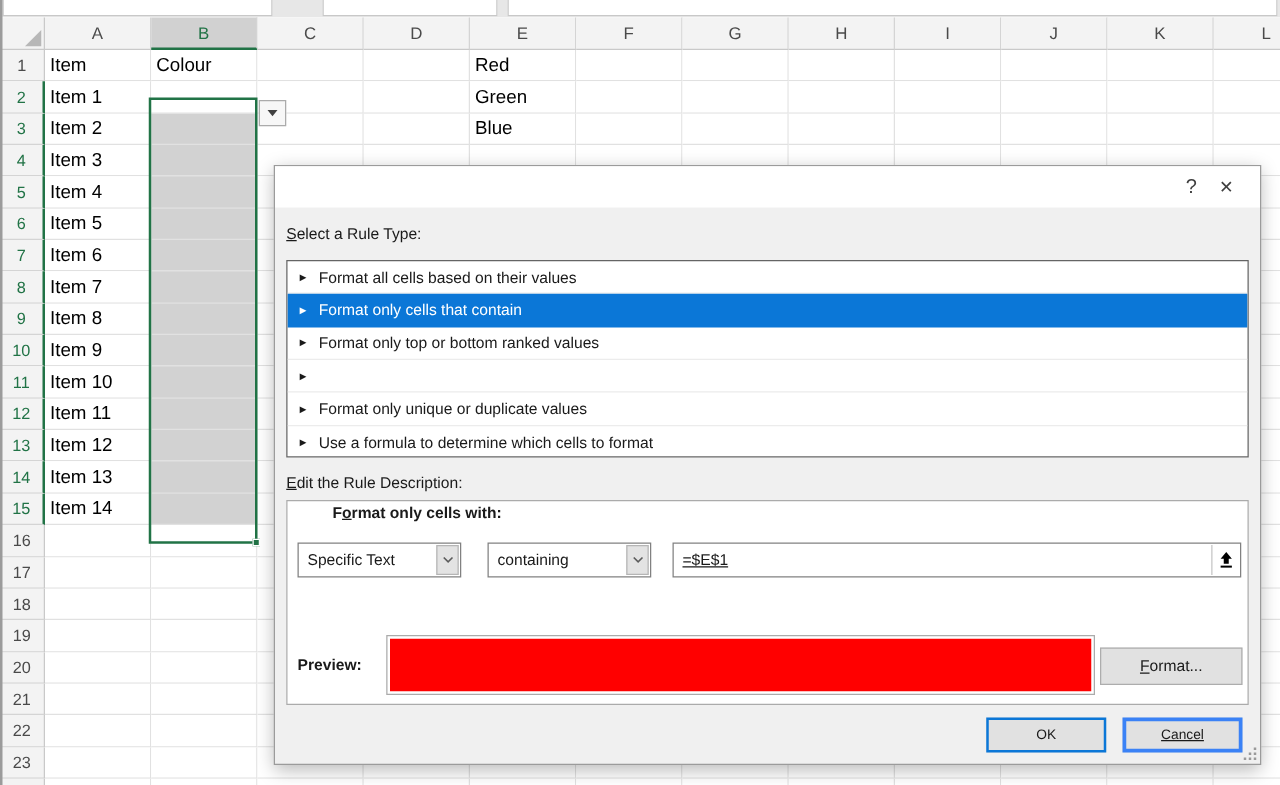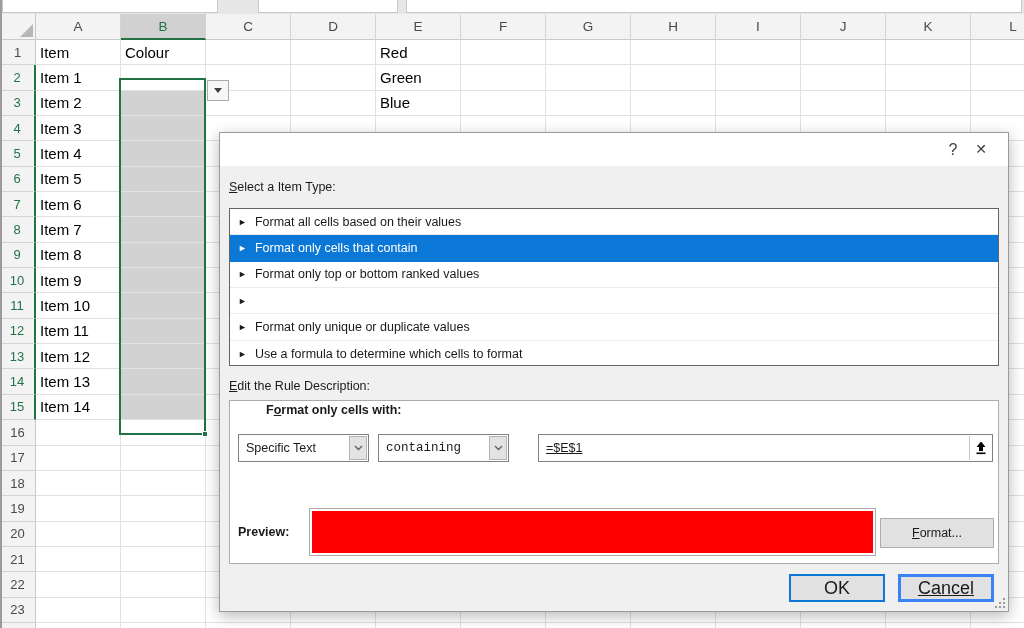--- a/index.html
+++ b/index.html
@@ -56,33 +56,33 @@
   .rule-item { height:26.33px; display:flex; align-items:center; padding-left:8px; border-bottom:1px solid #ececec; color:#1a1a1a; }
   .rule-item:last-child { border-bottom:none; }
   .rule-arrow { font-size:9px; margin-right:8px; position:relative; top:0px; }
   .rule-sel { background:#0b77d7; color:#fff; border-bottom:none; }
 
   .groupbox { position:absolute; left:9px; top:267px; width:770px; height:164px; background:#fff; border:1px solid #ababab; }
   .gb-label { position:absolute; left:8px; top:2px; font-weight:bold;margin-left:28px; }
 
   .combo { position:absolute; top:33px; height:28px; background:#fff; border:1px solid #818181; display:flex; align-items:center; padding-left:7px; }
   .combo.c1 { left:8px;  width:131px; }
-  .combo.c2 { left:148px; width:131px;font-family:Liberation Mono, monospace; }
+  .combo.c2 { left:160px; width:131px; }
   .combo-btn { position:absolute; right:1px; top:1px; bottom:1px; width:18px; background:#e3e3e3; border:1px solid #b5b5b5; display:flex; align-items:center; justify-content:center; }
 
   .formula-field { position:absolute; left:308px; top:33px; width:455px; height:28px; background:#fff; border:1px solid #818181; display:flex; align-items:center; padding-left:7px;text-decoration:underline; }
   .collapse-btn { position:absolute; right:1px; top:1px; bottom:1px; width:22px; background:#fff; border-left:1px solid #c5c5c5; display:flex; align-items:center; justify-content:center; }
 
   .preview-label { position:absolute; left:8px; top:107px; height:48px; line-height:48px; font-weight:bold; }
   .preview-box { position:absolute; left:79px; top:107px; width:567px; height:48px; border:1px solid #ababab; background:#fff; padding:2px; }
   .preview-fill { width:100%; height:100%; }
   .format-btn { position:absolute; left:650px; top:117px; width:114px; height:30px; background:#e1e1e1; border:1px solid #adadad;
                 font-size:12.5px; color:#1a1a1a; display:flex; align-items:center; justify-content:center; font-family:"Liberation Sans",sans-serif; }
 
-  .btn { position:absolute; height:28px; width:96px; background:#e1e1e1; font-size:18px; color:#1a1a1a;
+  .btn { position:absolute; height:28px; width:96px; background:#e1e1e1; font-size:11px; color:#1a1a1a;
          display:flex; align-items:center; justify-content:center; font-family:"Liberation Sans",sans-serif; }
   .btn.ok { left:569px; top:441px; border:2px solid #0078d7; }
   .btn.cancel { left:678px; top:441px; border:3px solid #3b82f6;text-decoration:underline; }
 
   .grip { position:absolute; right:3px; bottom:3px; width:10px; height:10px; }
   .grip i { position:absolute; width:2px; height:2px; background:#9a9a9a; }
   .grip i:nth-child(1){ right:0; bottom:0; } .grip i:nth-child(2){ right:4px; bottom:0; }
   .grip i:nth-child(3){ right:0; bottom:4px; } .grip i:nth-child(4){ right:8px; bottom:0; }
   .grip i:nth-child(5){ right:0; bottom:8px; } .grip i:nth-child(6){ right:4px; bottom:4px; }
 </style>
@@ -488,21 +488,21 @@
   </div>
 
   <div class="win-edge"></div>
 
   <div class="dialog">
     <div class="titlebar">
       <span class="tbtn help">?</span>
       <span class="tbtn close">✕</span>
     </div>
 
-    <div class="lbl" style="top:47px;"><span></span><span class="u">S</span><span>elect a Item Type:</span></div>
+    <div class="lbl" style="top:47px;"><span></span><span class="u">S</span><span>elect a Rule Type:</span></div>
 
     <div class="listbox">
         <div class="rule-item">
           <span class="rule-arrow">►</span>
           <span>Format all cells based on their values</span>
         </div>
         <div class="rule-item rule-sel" style="background: rgb(11, 119, 215);">
           <span class="rule-arrow">►</span>
           <span>Format only cells that contain</span>
         </div>

